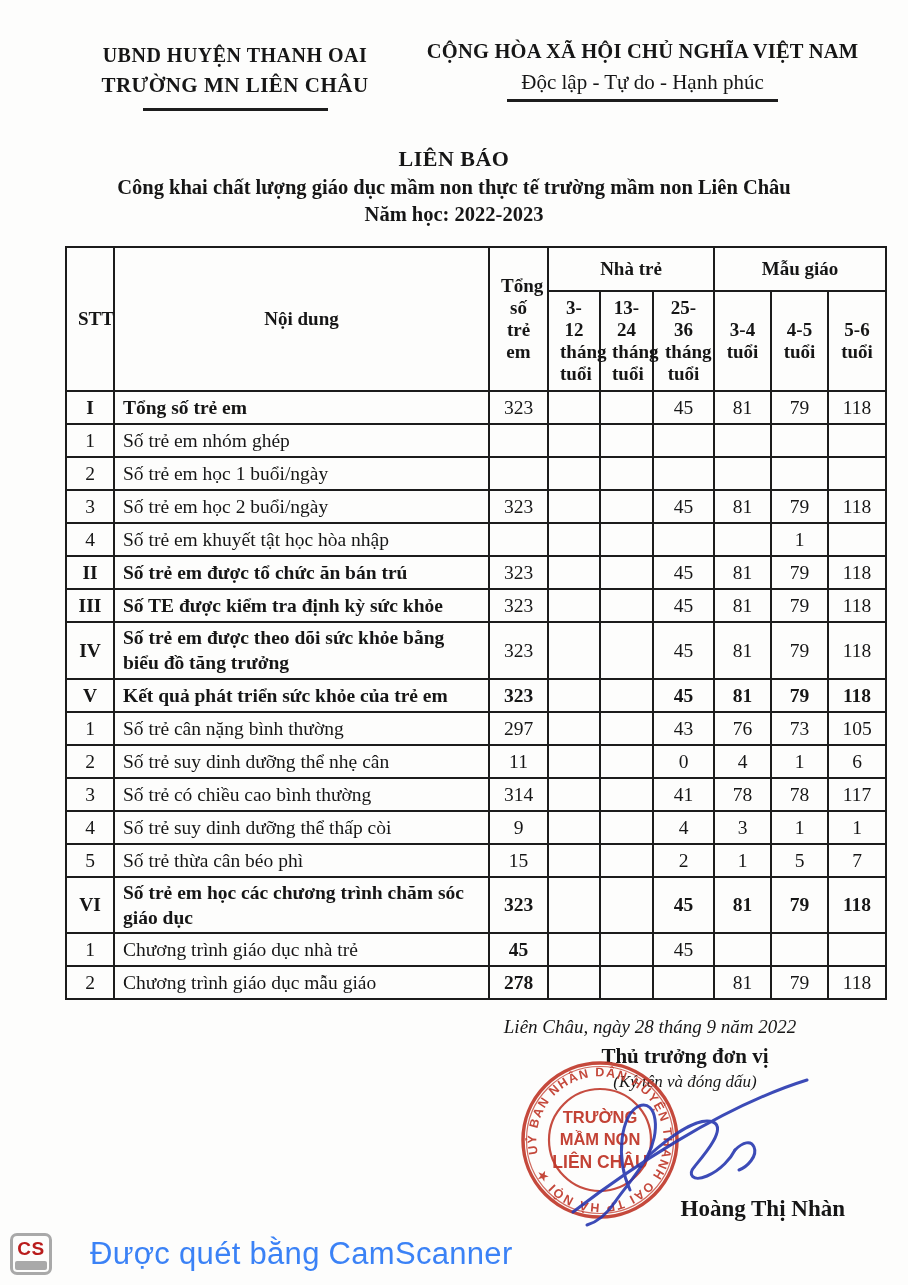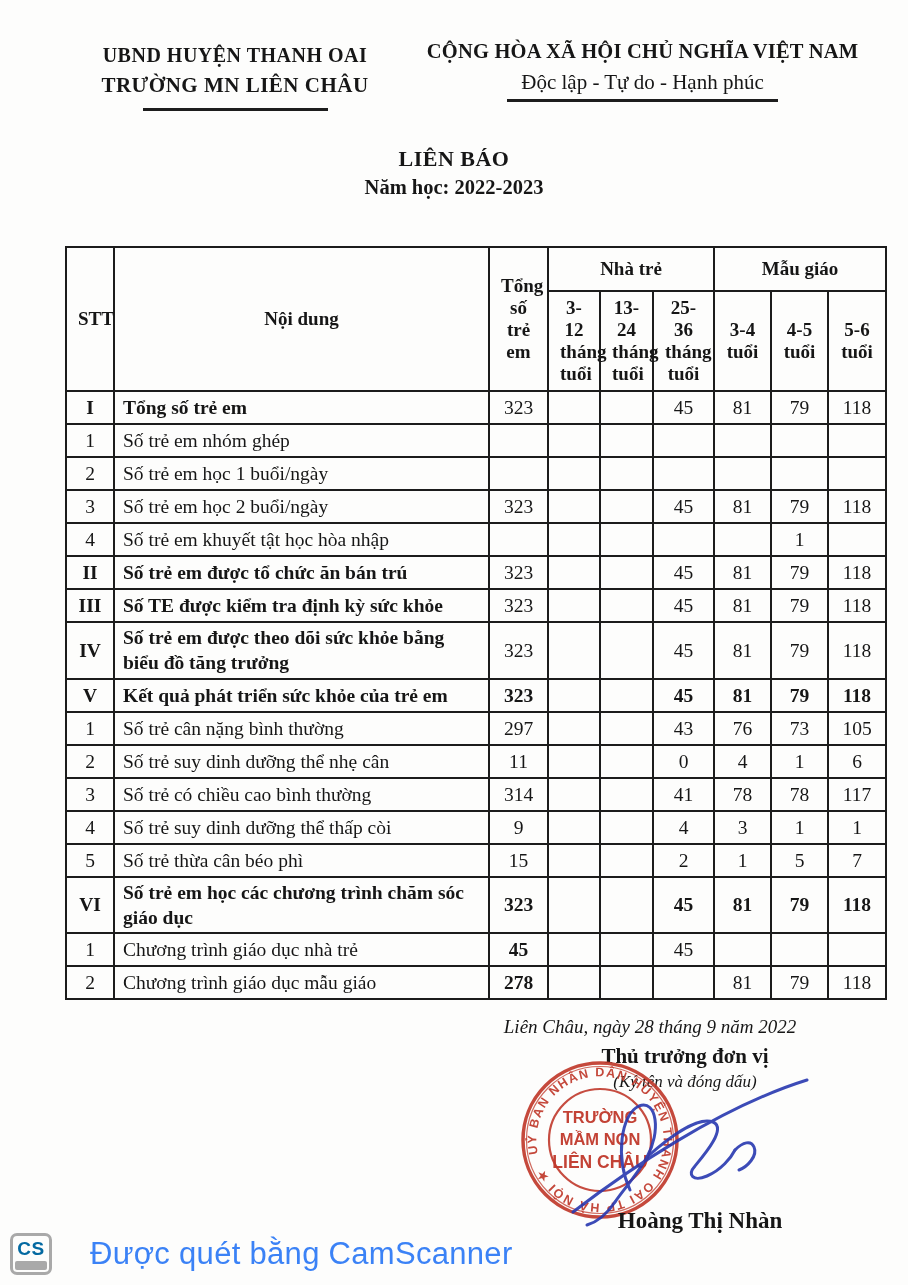--- a/index.html
+++ b/index.html
@@ -37,30 +37,30 @@
   .tbl td.label.i { }
   
   .dateline { position:absolute; left:430px; top:1016px; width:440px; text-align:center;
               font-size:19px;font-style:italic; }
   .sigtitle { position:absolute; left:500px; top:1044px; width:370px; text-align:center;
               font-size:21px; font-weight:700; }
   .signote  { position:absolute; left:500px; top:1072px; width:370px; text-align:center;
               font-size:17px; font-style:italic; }
   .stamp { position:absolute; left:513px; top:1053px; width:174px; height:174px; }
   .signature { position:absolute; left:535px; top:1062px; width:280px; height:165px; }
-  .signame { position:absolute; left:555px; top:1196px; width:290px; text-align:center;
-             font-size:23px; font-weight:700;margin-top:12px; }
+  .signame { position:absolute; left:555px; top:1196px; width:290px; text-align:right;
+             font-size:23px; font-weight:700; }
   
   .scanbar { position:absolute; left:10px; top:1228px; height:52px;
              display:flex; align-items:center; gap:14px;
              font-family:"Liberation Sans", sans-serif; }
   .cs-badge { position:relative; width:42px; height:42px; border:3px solid #a9a9a9;
               border-radius:7px; }
   .cs-badge .cs-txt { position:absolute; left:0; right:0; top:2px; text-align:center;
-              font-size:19px; font-weight:700; color:#0369a1; letter-spacing:.5px; }
+              font-size:19px; font-weight:700; color:#b91c1c; letter-spacing:.5px; }
   .cs-badge .cs-bar { position:absolute; left:2px; right:2px; bottom:2px; height:9px;
               background:#a9a9a9; border-radius:2px; }
   .scan-text { font-size:31px; color:#3b82f6; letter-spacing:.3px;margin-left:24px; }
 </style>
 </head>
 <body>
 
 <div class="page">
 
   <div class="hdr-left">
@@ -68,20 +68,21 @@
     <div class="l2">TRƯỜNG MN LIÊN CHÂU</div>
     <div class="rule"></div>
   </div>
   <div class="hdr-right">
     <div class="l1">CỘNG HÒA XÃ HỘI CHỦ NGHĨA VIỆT NAM</div>
     <div class="l2">Độc lập - Tự do - Hạnh phúc</div>
   </div>
 
   <div class="titleblock">
     <div class="t1">LIÊN BÁO</div>
+    <div class="t2">Công khai chất lượng giáo dục mầm non thực tế trường mầm non Liên Châu</div>
     <div class="t3">Năm học: 2022-2023</div>
   </div>
 
   <table class="tbl">
     <colgroup>
       <col style="width:48px">
         <col style="width:375px">
         <col style="width:59px">
       <col style="width:52px">
         <col style="width:53px">

